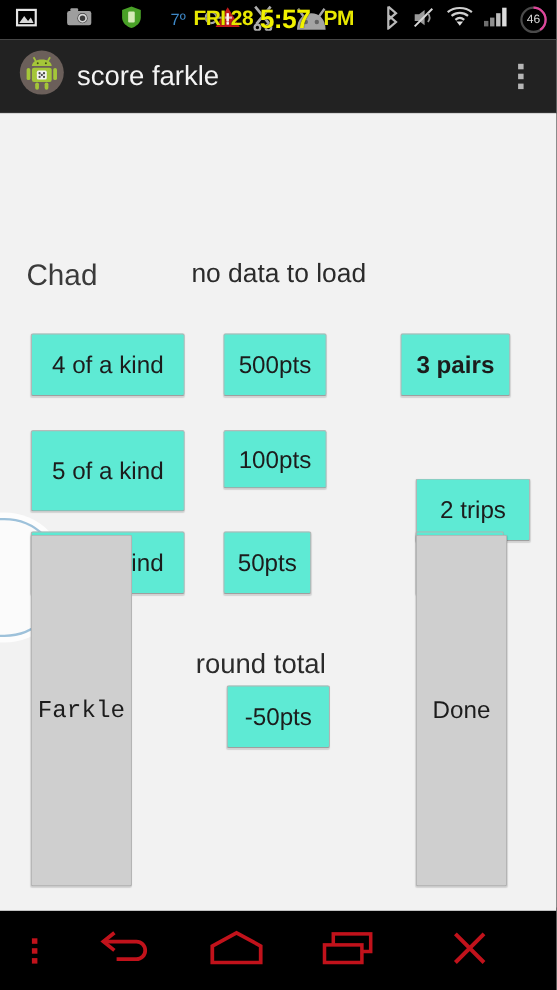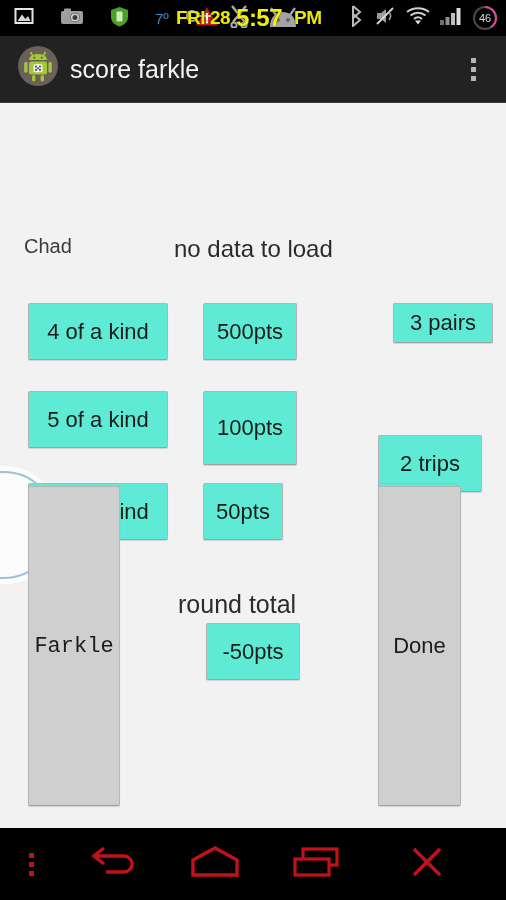--- a/index.html
+++ b/index.html
@@ -155,21 +155,21 @@
     width: 5px; height: 5px;
     border: 1px solid #9a9a9a;
     border-radius: 50%;
     background: transparent;
   }
 
   .label-name {
     position: absolute;
     left: 24px; top: 132px;
     color: #3b3b3b;
-    font-size: 20px;
+    font-size: 27px;
   }
   .label-nodata {
     position: absolute;
     left: 174px; top: 132px;
     color: #2b2b2b;
     font-size: 24px;
   }
   .label-round {
     position: absolute;
     left: 178px; top: 487px;
@@ -370,28 +370,28 @@
     <div id="dial">
       <span class="tick" style="top:22px;"></span>
       <span class="tick" style="top:42px;"></span>
       <span class="tick" style="top:62px;"></span>
     </div>
 
     <div class="label-name">Chad</div>
     <div class="label-nodata">no data to load</div>
 
     <button class="btn" style="left:28px; top:200px; width:140px; height:57px;">4 of a kind</button>
-    <button class="btn" style="left:28px; top:288px; width:140px; height:57px;">5 of a kind</button>
+    <button class="btn" style="left:28px; top:288px; width:140px; height:74px;">5 of a kind</button>
     <button class="btn" style="left:28px; top:380px; width:140px; height:57px;">6 of a kind</button>
 
     <button class="btn" style="left:203px; top:200px; width:94px; height:57px;">500pts</button>
-    <button class="btn" style="left:203px; top:288px; width:94px; height:74px;">100pts</button>
+    <button class="btn" style="left:203px; top:288px; width:94px; height:53px;">100pts</button>
     <button class="btn" style="left:203px; top:380px; width:80px; height:57px;">50pts</button>
 
-    <button class="btn" style="left:393px; top:200px; width:100px; height:40px;">3 pairs</button>
+    <button class="btn" style="left:364px; top:200px; width:100px; height:57px;font-weight:bold;">3 pairs</button>
     <button class="btn" style="left:378px; top:288px; width:104px; height:57px;margin-top:44px;">2 trips</button>
     <button class="btn" style="left:378px; top:380px; width:80px; height:57px;">1 - 6</button>
 
     <div class="label-round">round total</div>
 
     <button class="btn tall" style="left:28px; top:383px; width:92px; height:320px;font-family:Liberation Mono, monospace;">Farkle</button>
     <button class="btn" style="left:206px; top:520px; width:94px; height:57px;">-50pts</button>
     <button class="btn tall" style="left:378px; top:383px; width:83px; height:320px;">Done</button>
   </div>
 

